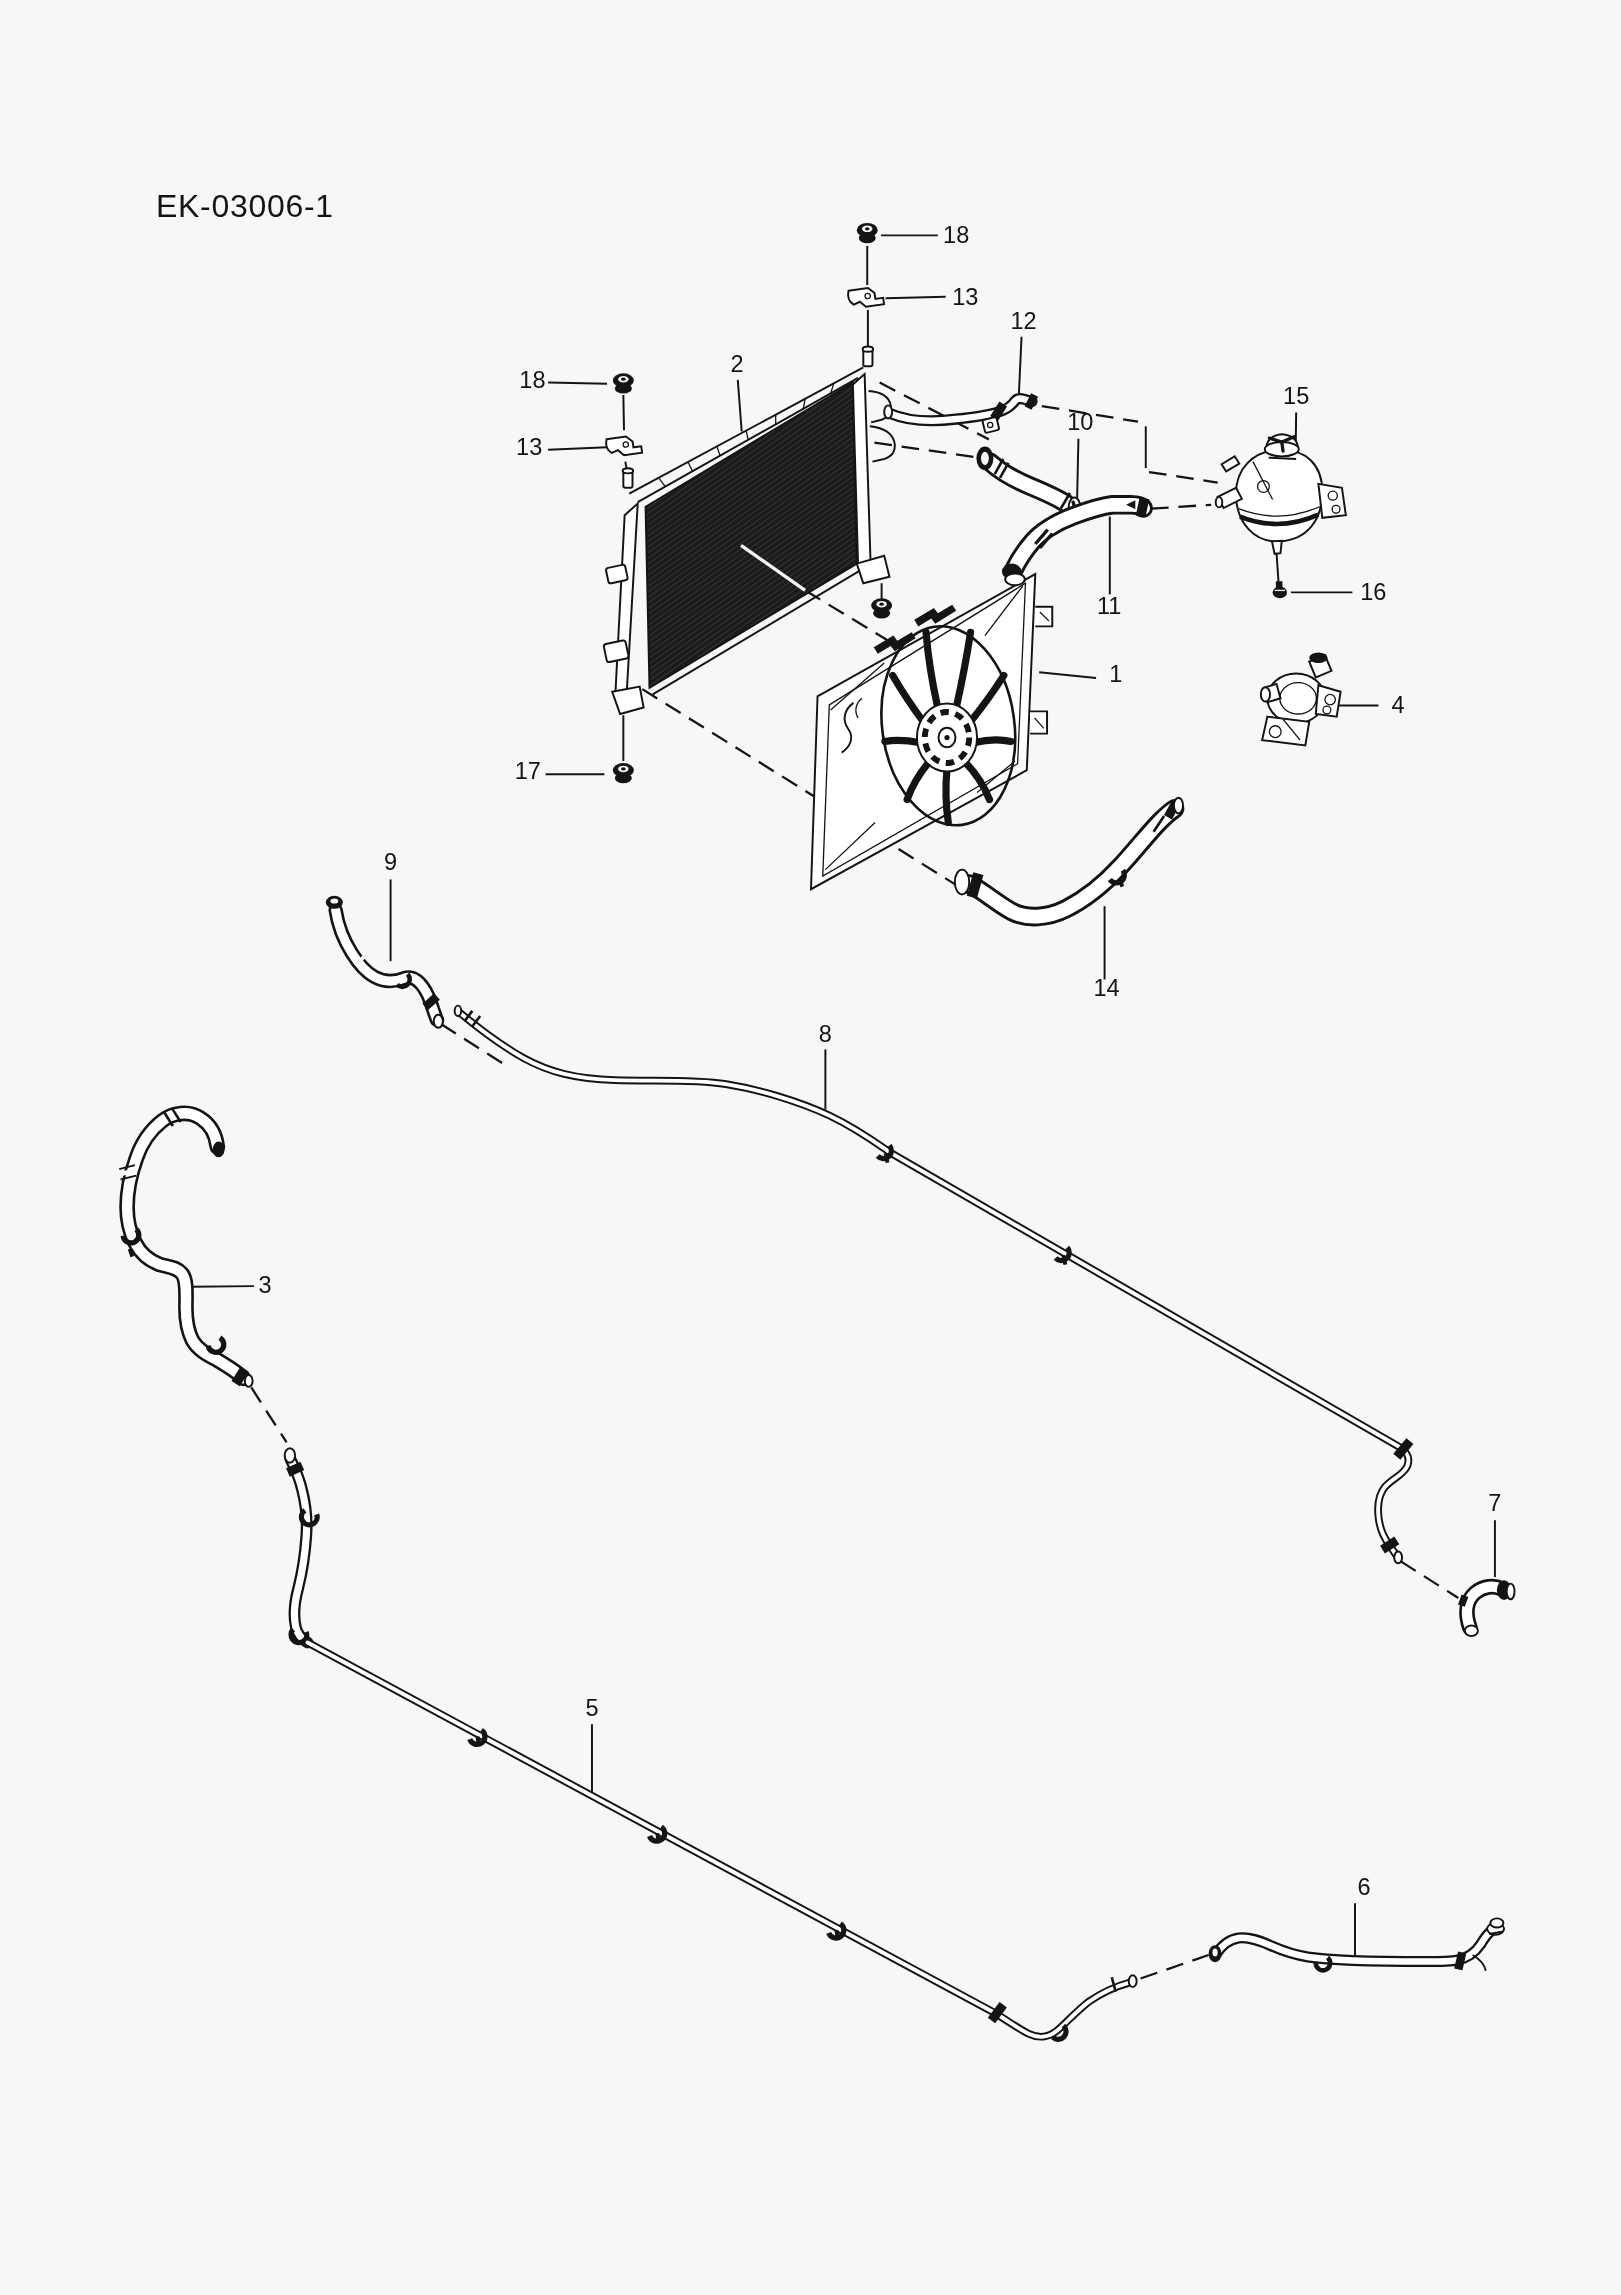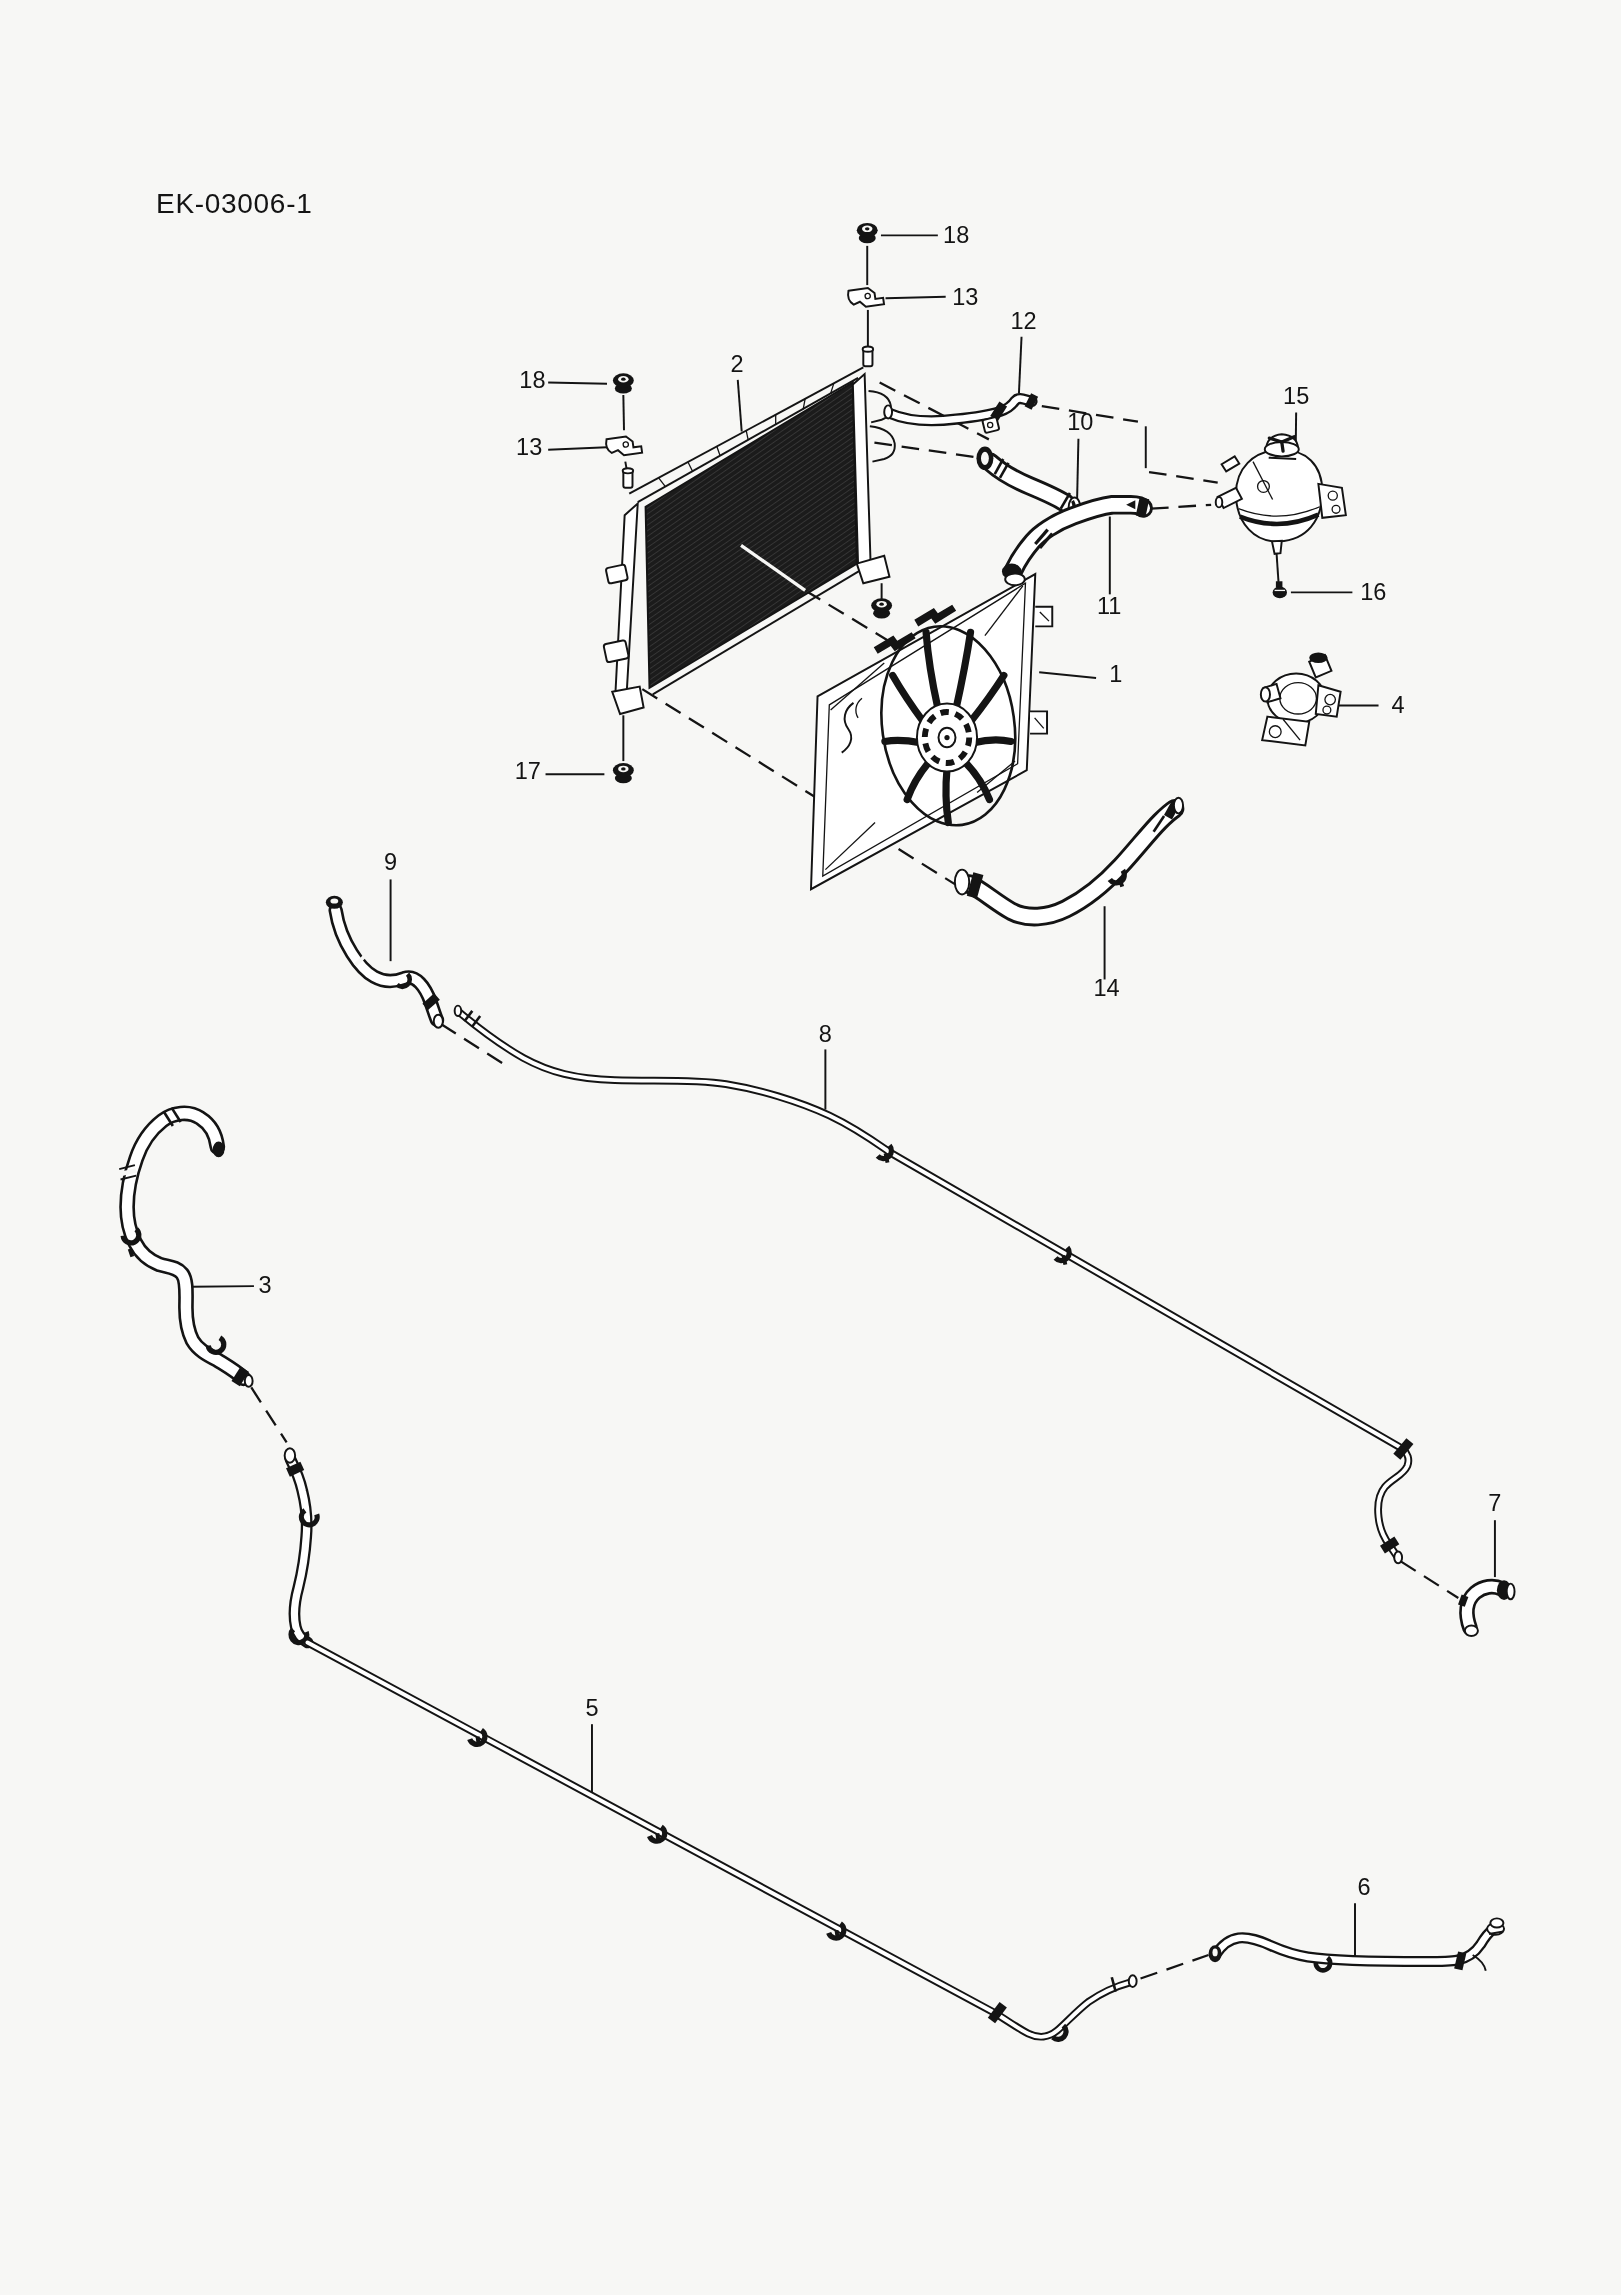--- a/index.html
+++ b/index.html
@@ -7,21 +7,21 @@
     width:1622px;height:2295px;
     background:#f7f7f5;
     font-family:"Liberation Sans", sans-serif;
     position:relative;
     overflow:hidden;
   }
   .stage{position:absolute;inset:0;}
   svg{position:absolute;left:0;top:0;}
   #diagram-code{
     position:absolute;left:156px;top:188px;
-    font-size:28px;color:#141414;letter-spacing:0.7px;
+    font-size:32px;color:#141414;letter-spacing:0.7px;
     white-space:nowrap;
   }
   text.callout{
     font-family:"Liberation Sans", sans-serif;
     font-size:36px;fill:#141414;text-anchor:middle;
   }
   .ln{stroke:#141414;stroke-width:3;fill:none;}
   .ln2{stroke:#141414;stroke-width:2;fill:none;}
   .dash{stroke:#141414;stroke-width:3.5;fill:none;stroke-dasharray:27 15;}
   .part{stroke:#141414;stroke-width:3;fill:#ffffff;}

